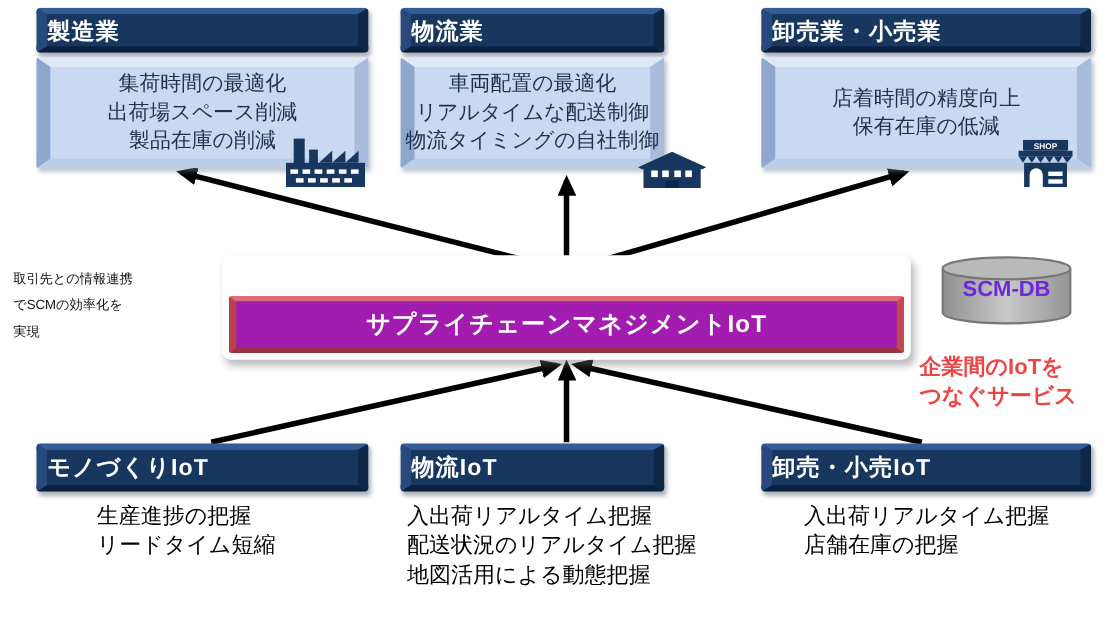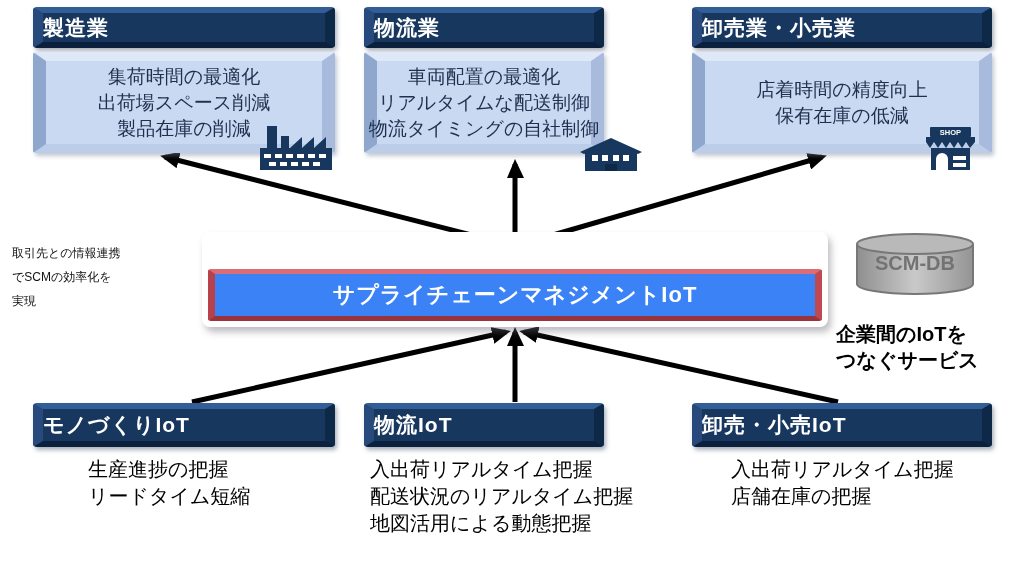--- a/index.html
+++ b/index.html
@@ -46,38 +46,38 @@
 
   
   .redframe{
     position:absolute;left:202px;top:232px;width:626px;height:95px;
     background:#fff;border-radius:8px;
     box-shadow:3px 5px 7px rgba(110,110,120,.45);
     z-index:2;
   }
   .redbox{
     position:absolute;inset:6px;box-sizing:border-box;
-    background:#3b82f6;
+    background:#a21caf;
     border-top:5px solid #dc6d76;
     border-left:7px solid #b8424b;
     border-right:7px solid #c04850;
     border-bottom:5px solid #9a343c;
     border-radius:3px;
     display:flex;align-items:center;justify-content:center;margin-top:31px;
   }
   .redbox .red-label{color:#fff;font-weight:bold;font-size:22px;letter-spacing:1px;white-space:nowrap;}
 
   
   .left-note{position:absolute;left:12px;top:241px;font-size:12px;line-height:24px;color:#111;z-index:2;}
-  .right-note{position:absolute;left:836px;top:321px;font-size:20px;line-height:26px;font-weight:bold;color:#000000;z-index:2;}
+  .right-note{position:absolute;left:836px;top:321px;font-size:20px;line-height:26px;font-weight:bold;color:#ef4444;z-index:2;}
 
   
   .db{position:absolute;left:852px;top:232px;width:126px;height:64px;z-index:2;}
   .db-label{position:absolute;left:852px;top:252px;width:126px;text-align:center;
-    font-size:20px;font-weight:bold;color:#737373;z-index:3;}
+    font-size:20px;font-weight:bold;color:#6d28d9;z-index:3;}
 
   
   .blist{position:absolute;top:456px;font-size:20px;line-height:27px;color:#000000;z-index:2;white-space:nowrap;}
   .blist1{left:88px}
   .blist2{left:370px}
   .blist3{left:731px}
 
   
   .arrow-layer{position:absolute;left:0;top:0;z-index:1;pointer-events:none;}
   .icon{position:absolute;z-index:3;}

